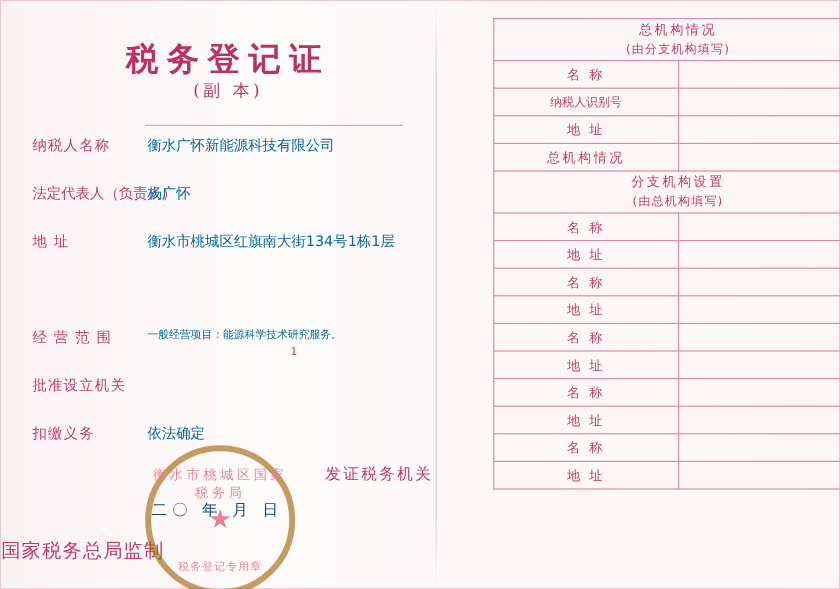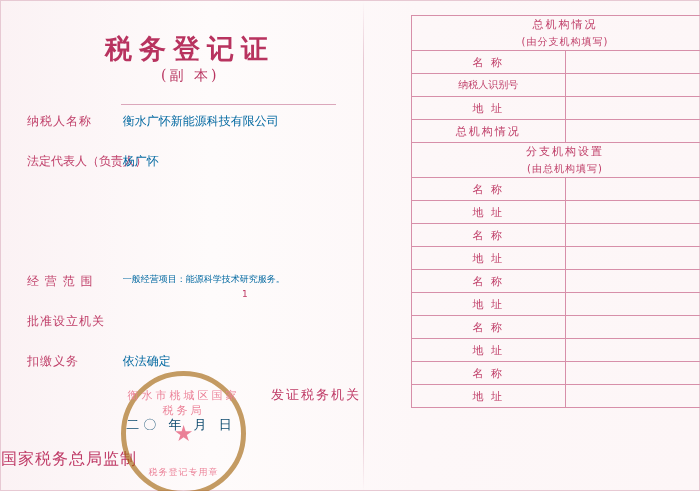--- a/index.html
+++ b/index.html
@@ -227,20 +227,24 @@
     <div class="field" style="top:112px;">
       <span class="label">纳税人名称</span>
       <span class="value">衡水广怀新能源科技有限公司</span>
     </div>
 
     <div class="field" style="top:152px;">
       <span class="label wide">法定代表人（负责人）</span>
       <span class="value">杨广怀</span>
     </div>
 
+    <div class="field" style="top:192px;">
+      <span class="label">地    址</span>
+      <span class="value">衡水市桃城区红旗南大街134号1栋1层</span>
+    </div>
 
 
     <div class="field" style="top:272px;">
       <span class="label">经 营 范 围</span>
       <span class="value small">一般经营项目：能源科学技术研究服务。</span>
     </div>
     <div id="scope-line2" style="top:288px;">1</div>
 
     <div class="field" style="top:312px;">
       <span class="label">批准设立机关</span>

